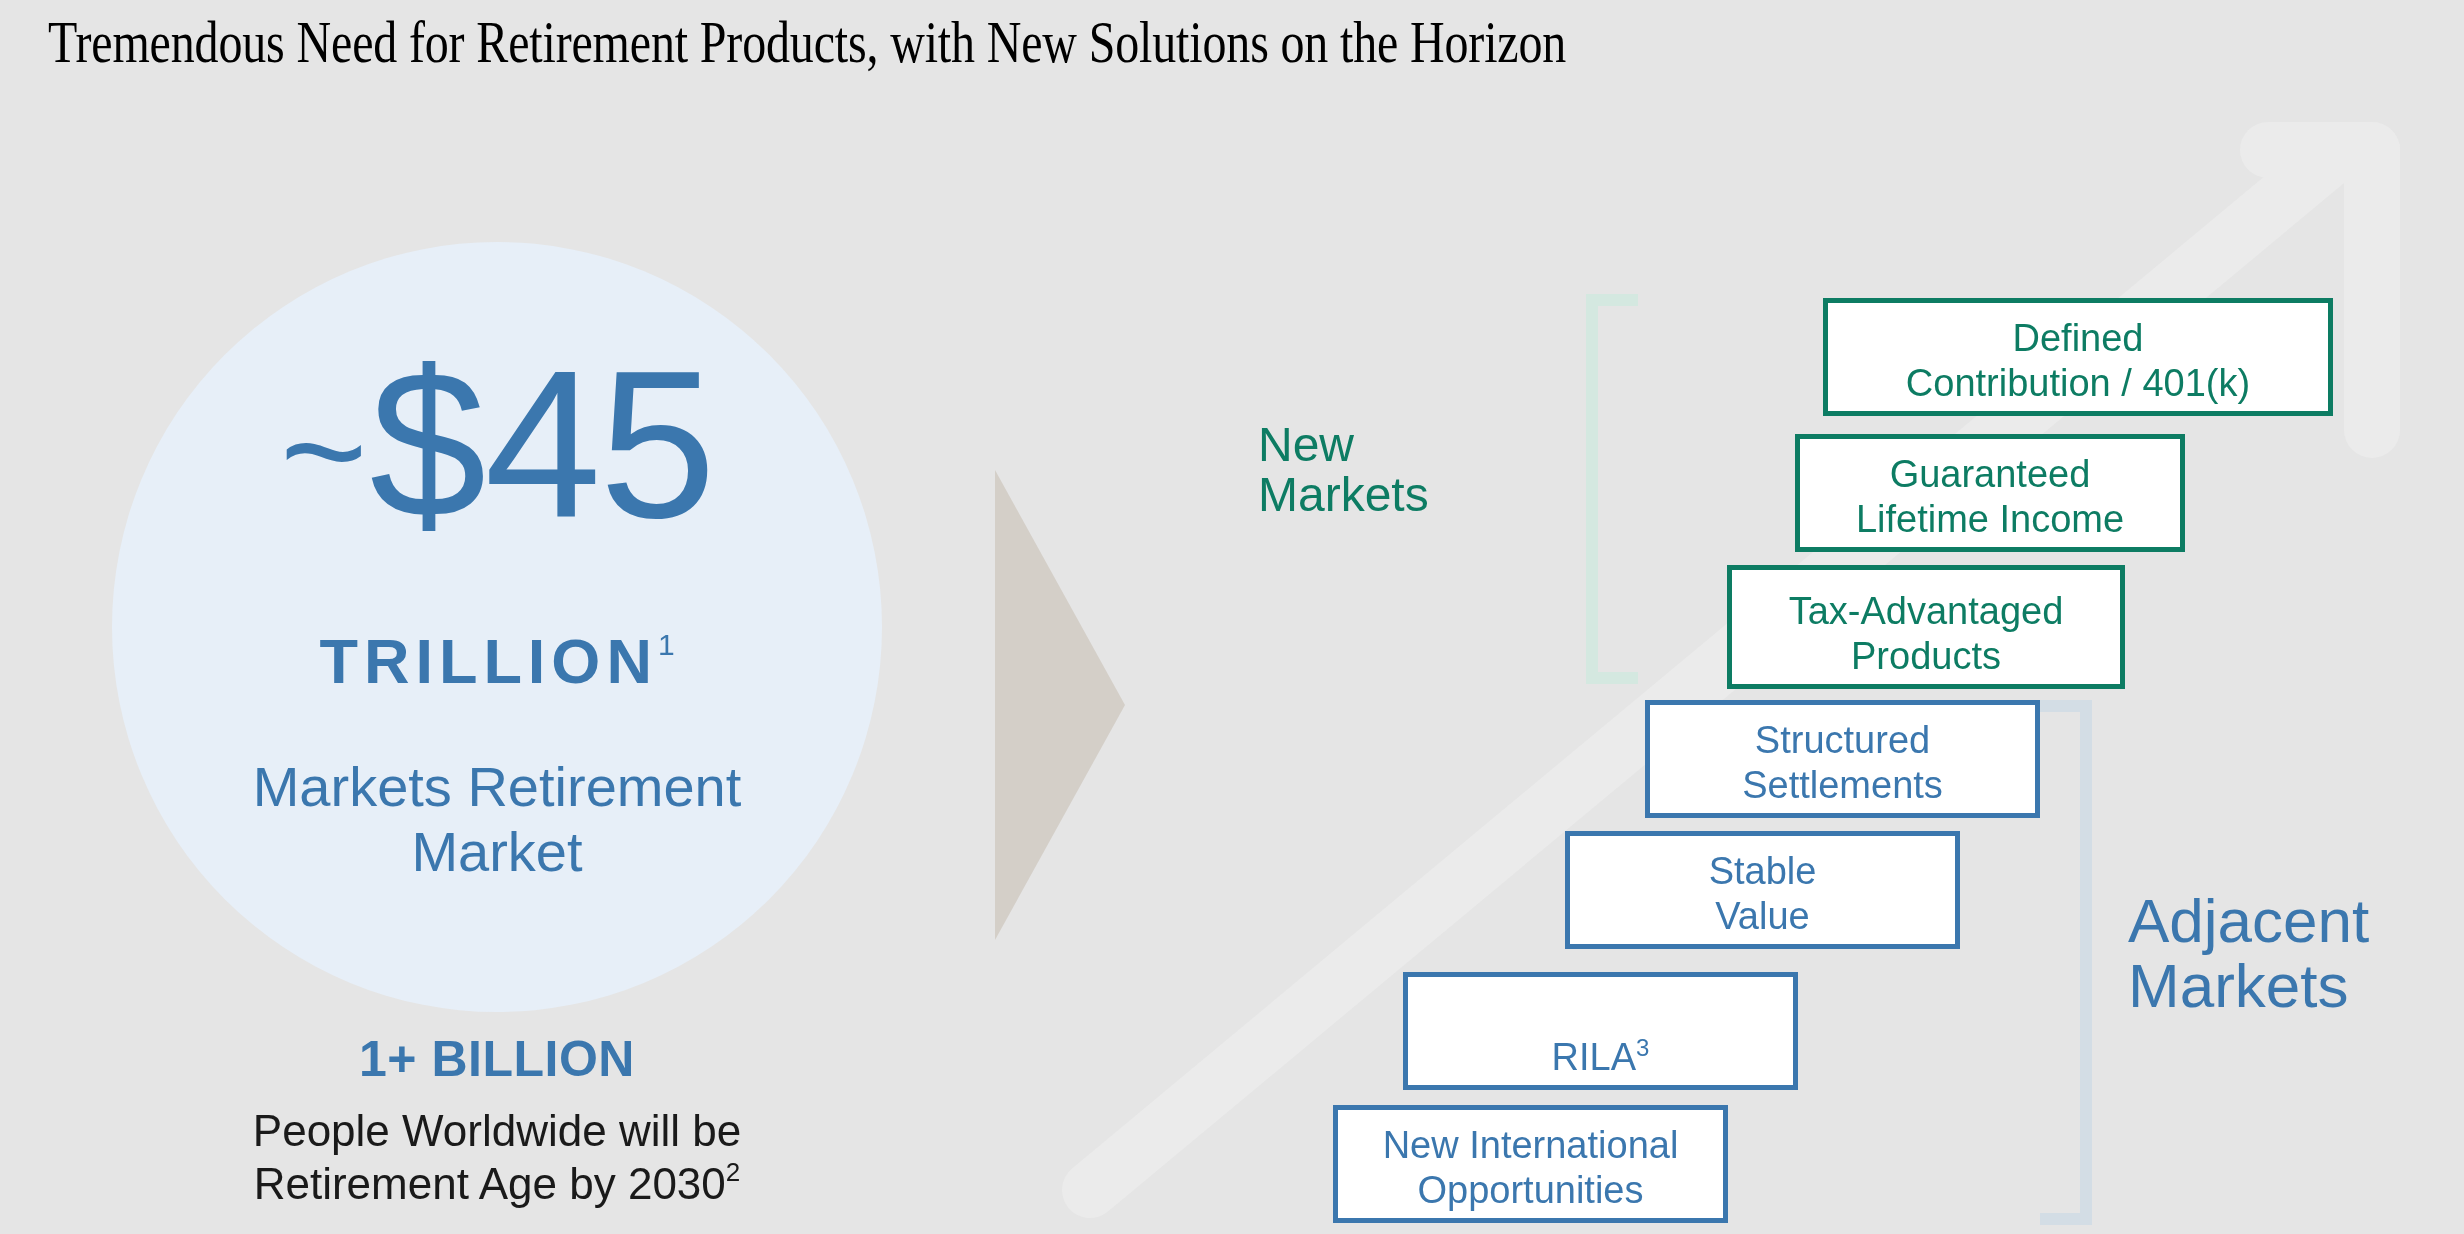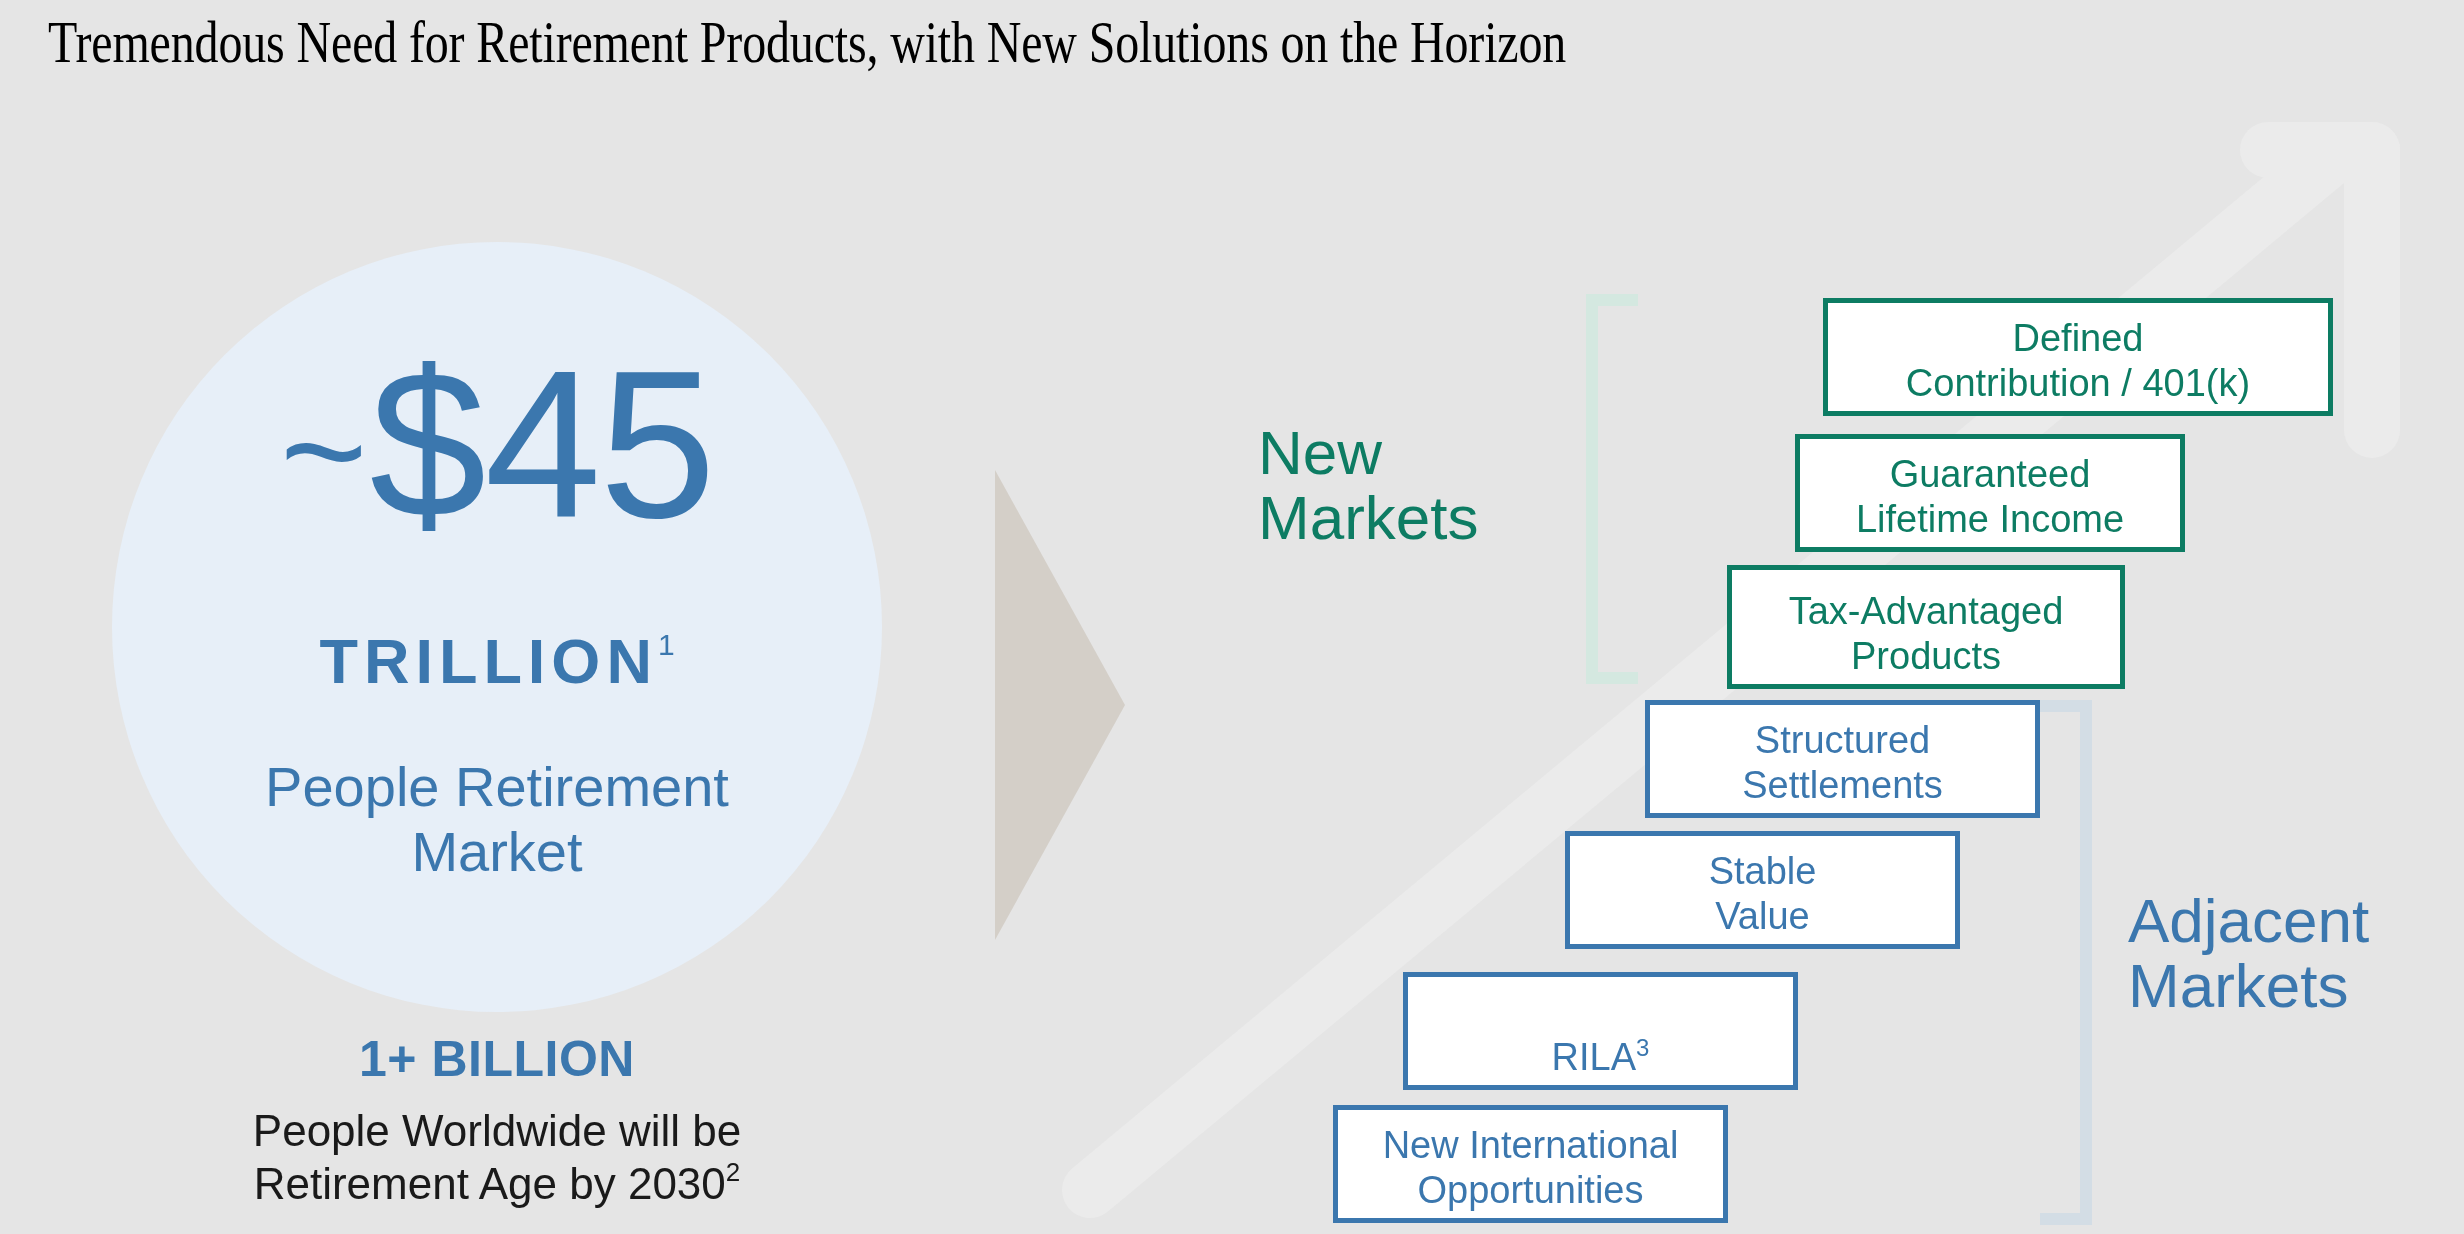--- a/index.html
+++ b/index.html
@@ -157,21 +157,21 @@
   }
 
   
   #label-new-markets {
     position: absolute;
     left: 1258px;
     top: 420px;
     width: 300px;
     text-align: left;
     color: #0d7c63;
-    font-size: 62px;
+    font-size: 48px;
     font-weight: 400;
     line-height: 1.05;
   }
   #label-adjacent-markets {
     position: absolute;
     left: 2128px;
     top: 888px;
     width: 330px;
     text-align: left;
     color: #3b77ae;
@@ -230,21 +230,21 @@
 
   <div id="circle-amount">
     <span class="tilde">~</span><span>$45</span>
   </div>
 
   <div id="circle-unit">
     <span>TRILLION</span><sup>1</sup>
   </div>
 
   <div id="circle-caption">
-    <span>People Retirement</span><br>
+    <span>Markets Retirement</span><br>
     <span>Market</span>
   </div>
 
   <div id="sub-headline">1+ BILLION</div>
   <div id="sub-caption">
     <span>People Worldwide will be</span><br>
     <span>Retirement Age by 2030</span><sup>2</sup>
   </div>
 
   <div id="center-arrow"></div>

